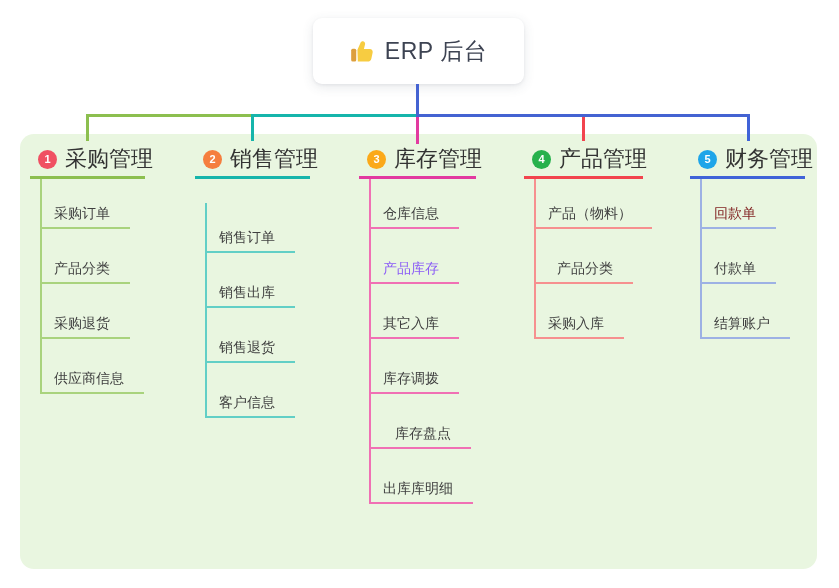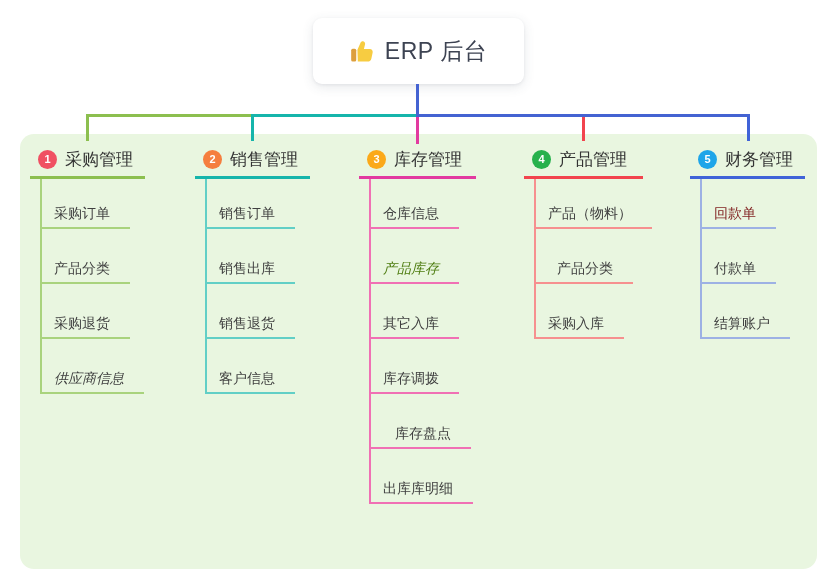--- a/index.html
+++ b/index.html
@@ -25,21 +25,21 @@
   .branch-header{
     display:flex;align-items:center;gap:8px;
     height:34px;padding-left:8px;box-sizing:content-box;
     border-bottom:3px solid #000;cursor:pointer;
   }
   .badge{
     width:19px;height:19px;border-radius:50%;flex:0 0 auto;
     display:flex;align-items:center;justify-content:center;
     color:#ffffff;font-size:11px;font-weight:bold;
   }
-  .branch-label{font-size:17px;white-space:nowrap;}
+  .branch-label{font-size:22px;white-space:nowrap;}
   .children{margin-left:10px;border-left:2px solid #000;}
   .child-row{
     display:flex;align-items:flex-end;
     height:55px;box-sizing:border-box;
     width:fit-content;padding:0 20px 6px 12px;
     border-bottom:2px solid #6d28d9;cursor:pointer;
   }
   .child-row.first{height:50px;}
   .child-label{font-size:14px;line-height:16px;white-space:nowrap;}
 </style>
@@ -80,31 +80,31 @@
           <div class="child-row first" style="border-bottom-color: rgb(169, 211, 125);">
             <span class="child-label" style="color: rgb(63, 63, 63);">采购订单</span>
           </div>
           <div class="child-row" style="border-bottom-color: rgb(169, 211, 125);">
             <span class="child-label" style="color: rgb(63, 63, 63);">产品分类</span>
           </div>
           <div class="child-row" style="border-bottom-color: rgb(169, 211, 125);">
             <span class="child-label" style="color: rgb(63, 63, 63);">采购退货</span>
           </div>
           <div class="child-row" style="border-bottom-color: rgb(169, 211, 125);">
-            <span class="child-label" style="color: rgb(63, 63, 63); font-style: italic;">供应商信息</span>
+            <span class="child-label" style="color: rgb(63, 63, 63);">供应商信息</span>
           </div>
         </div>
       </div>
       <div class="branch" style="left: 195px;">
         <div class="branch-header" style="border-bottom-color: rgb(22, 181, 171); width: 107px;">
           <span class="badge" style="background: rgb(245, 126, 62);">2</span>
           <span class="branch-label" style="color: rgb(51, 51, 51);">销售管理</span>
         </div>
         <div class="children" style="border-left-color: rgb(98, 207, 198);">
-          <div class="child-row first" style="border-bottom-color: rgb(98, 207, 198);">
+          <div class="child-row first" style="border-bottom-color: rgb(98, 207, 198); margin-top: 24px;">
             <span class="child-label" style="color: rgb(63, 63, 63);">销售订单</span>
           </div>
           <div class="child-row" style="border-bottom-color: rgb(98, 207, 198);">
             <span class="child-label" style="color: rgb(63, 63, 63);">销售出库</span>
           </div>
           <div class="child-row" style="border-bottom-color: rgb(98, 207, 198);">
             <span class="child-label" style="color: rgb(63, 63, 63);">销售退货</span>
           </div>
           <div class="child-row" style="border-bottom-color: rgb(98, 207, 198);">
             <span class="child-label" style="color: rgb(63, 63, 63);">客户信息</span>
@@ -114,21 +114,21 @@
       <div class="branch" style="left: 359px;">
         <div class="branch-header" style="border-bottom-color: rgb(226, 58, 160); width: 109px;">
           <span class="badge" style="background: rgb(251, 169, 25);">3</span>
           <span class="branch-label" style="color: rgb(51, 51, 51);">库存管理</span>
         </div>
         <div class="children" style="border-left-color: rgb(240, 112, 180);">
           <div class="child-row first" style="border-bottom-color: rgb(240, 112, 180);">
             <span class="child-label" style="color: rgb(63, 63, 63);">仓库信息</span>
           </div>
           <div class="child-row" style="border-bottom-color: rgb(240, 112, 180);">
-            <span class="child-label" style="color: #4d7c0f; font-style: italic;">产品库存</span>
+            <span class="child-label" style="color: #8b5cf6;">产品库存</span>
           </div>
           <div class="child-row" style="border-bottom-color: rgb(240, 112, 180);">
             <span class="child-label" style="color: rgb(63, 63, 63);">其它入库</span>
           </div>
           <div class="child-row" style="border-bottom-color: rgb(240, 112, 180);">
             <span class="child-label" style="color: rgb(63, 63, 63);">库存调拨</span>
           </div>
           <div class="child-row" style="border-bottom-color: rgb(240, 112, 180);">
             <span class="child-label" style="color: rgb(63, 63, 63); margin-left: 12px;">库存盘点</span>
           </div>

